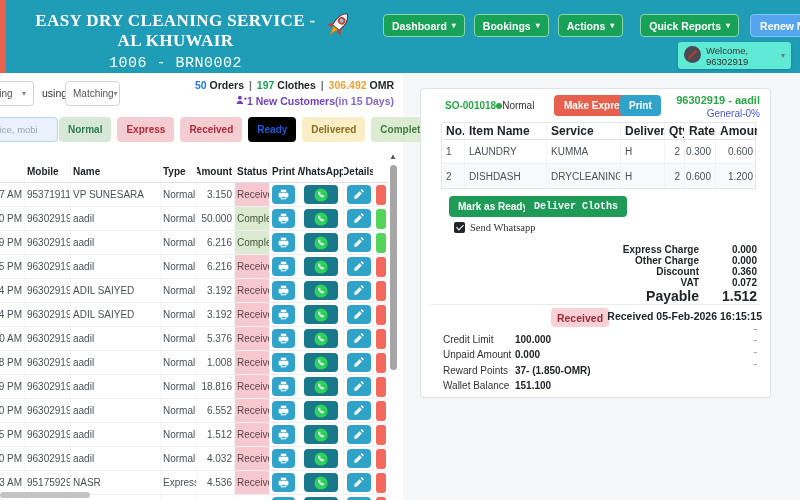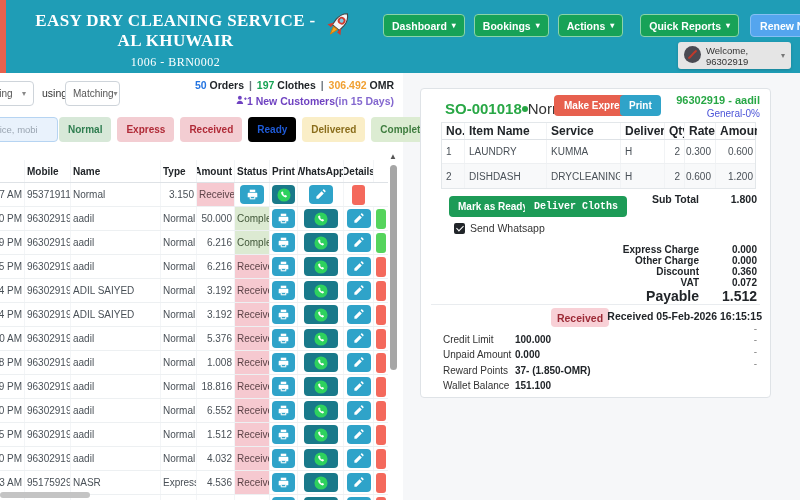--- a/index.html
+++ b/index.html
@@ -5,32 +5,32 @@
   * { box-sizing: border-box; margin: 0; padding: 0; }
   html,body { width:800px; height:500px; overflow:hidden; }
   body { position:relative; font-family:"Liberation Sans", sans-serif; background:#f6f7f9; }
 
   
   .app-header { position:absolute; left:0; top:0; width:800px; height:73px; background:#1f9db6; }
   .header-accent { position:absolute; left:0; top:0; width:6px; height:73px; background:#e8614d; }
   .title-wrap { position:absolute; left:28px; top:11px; width:295px; text-align:center; color:#fff;
                 font-family:"Liberation Serif", serif; }
   .title-wrap h1 { font-size:17px; font-weight:bold; letter-spacing:.4px; }
-  .title-wrap .sub { font-size:12px; margin-top:4px; letter-spacing:.5px; }
+  .title-wrap .sub { font-size:15px; margin-top:4px; letter-spacing:.5px;font-family:Liberation Mono, monospace; }
   .rocket { position:absolute; left:320px; top:7px; }
   .nav-row { position:absolute; left:383px; top:14px; display:flex; gap:9px; }
   .nav-btn { height:23px; background:#17a257; border:1px solid #8ad4aa; border-radius:4px;
              color:#fff; font-size:10.5px; font-weight:bold; padding:0 8px; display:inline-flex;
              align-items:center; gap:5px; cursor:pointer; white-space:nowrap; }
   .nav-btn.q { margin-left:8px; }
   .renew-btn { height:23px; background:#54a5ee; border:1px solid #86bff3; border-radius:4px;
                color:#fff; font-size:10.5px; font-weight:bold; padding:0 9px; display:inline-flex;
                align-items:center; margin-left:2px; cursor:pointer; white-space:nowrap; }
   .caret { font-size:8px; line-height:1; }
-  .welcome-box { position:absolute; left:678px; top:42px; width:113px; height:27px; background:#e5e5e5;
+  .welcome-box { position:absolute; left:678px; top:42px; width:113px; height:27px; background:#5eead4;
                  border-radius:3px; box-shadow:0 1px 3px rgba(0,0,0,.18); display:flex; align-items:center;
                  gap:5px; padding:0 6px; font-size:9.5px; color:#333; cursor:pointer; }
   .welcome-box .caret { color:#777; }
 
   
   .left-panel { position:absolute; left:0; top:73px; width:403px; height:427px; background:#fff; }
   .sel { position:absolute; height:25px; border:1px solid #ced4da; border-radius:4px; background:#fff;
          font-size:10px; color:#555; display:flex; align-items:center; justify-content:space-between;
          padding:0 7px; cursor:pointer; }
   .sel .caret { color:#888; }
@@ -66,21 +66,21 @@
   .ib.wa { width:34px; background:#19798a; }
   .strip { width:13px; height:20px; border-radius:3px; }
   .strip-red { background:#f4695c; } .strip-green { background:#55d45c; }
   .vscroll-thumb { position:absolute; left:390px; top:92px; width:7px; height:205px; background:#a6a6a6; border-radius:4px; cursor:pointer; }
   .vscroll-arrow { position:absolute; left:389px; top:79px; font-size:8px; color:#555; cursor:pointer; }
   .hscroll-thumb { position:absolute; left:0px; top:420px; width:90px; height:6px; background:#c4c4c4; border-radius:3px; cursor:pointer; }
 
   
   .detail-card { position:absolute; left:420px; top:88px; width:351px; height:310px; background:#fff;
                  border:1px solid #dfe3e7; border-radius:4px; }
-  .so-line { position:absolute; left:24px; top:11px; font-size:15px; color:#333; display:flex; align-items:center; gap:0; }
+  .so-line { position:absolute; left:24px; top:11px; font-size:10px; color:#333; display:flex; align-items:center; gap:0; }
   .so-no { color:#28a745; font-weight:bold; }
   .so-dot { width:6px; height:6px; border-radius:50%; background:#28a745; display:inline-block; }
   .btn-express { position:absolute; left:133px; top:6px; height:21px; background:#e7604e; border:none; border-radius:4px;
                  color:#fff; font-size:10px; font-weight:bold; padding:0 10px; cursor:pointer; }
   .btn-print { position:absolute; left:199px; top:6px; height:21px; background:#2fa3c9; border:none; border-radius:4px;
                color:#fff; font-size:10px; font-weight:bold; padding:0 9px; cursor:pointer; }
   .cust-block { position:absolute; right:10px; top:5px; text-align:right; }
   .cust-name { color:#28a745; font-size:11px; font-weight:bold; }
   .cust-group { color:#4d55d8; font-size:10px; margin-top:2px; }
 
@@ -91,21 +91,21 @@
   .irow:last-child { border-bottom:none; }
   .irow:nth-child(odd of .irow) { background:#fff; }
   .irow.alt { background:#f8f9fa; }
   .irow > div, .ihead > div { padding:0 4px; overflow:hidden; white-space:nowrap; height:100%; display:flex; align-items:center; border-left:1px solid #f1f3f5; }
   .irow > div:first-child, .ihead > div:first-child { border-left:none; }
 
   .btn-green { position:absolute; height:21px; background:#1d9b57; border:none; border-radius:4px; color:#fff;
                font-size:10px; font-weight:bold; padding:0 9px; cursor:pointer; }
   #btn-ready { left:28px; top:107px; }
   #btn-deliver { left:104px; top:107px;font-family:Liberation Mono, monospace; }
-  .wa-check { position:absolute; left:33px; top:133px; display:flex; align-items:center; gap:5px; cursor:pointer; }
+  .wa-check { position:absolute; left:33px; top:133px; display:flex; align-items:center; gap:5px; cursor:pointer;font-family:Liberation Serif, serif; }
   .cb { width:11px; height:11px; background:#212529; border-radius:2px; position:relative; }
   .cb::after { content:""; position:absolute; left:3.5px; top:1.2px; width:3px; height:6px;
                border:solid #fff; border-width:0 1.5px 1.5px 0; transform:rotate(45deg); }
   .wa-check span { font-size:10.5px; color:#333; }
 
   .tot-row { position:absolute; right:13px; display:flex; }
   .tot-row .tl { width:150px; text-align:right; font-size:10px; font-weight:600; color:#212529; }
   .tot-row .tv { width:58px; text-align:right; font-size:10px; font-weight:600; color:#212529; }
   .tot-sub .tl, .tot-sub .tv { font-size:10.5px; font-weight:bold; }
   .tot-pay .tl, .tot-pay .tv { font-size:14px; font-weight:600; }
@@ -225,20 +225,21 @@
         <div>Status</div>
         <div class="cell-c">Print</div>
         <div class="cell-c">WhatsApp</div>
         <div class="cell-c">Details</div>
         <div></div>
       </div>
     <div id="orders-body">
         <div class="orow">
           <div class="cell-r">7 AM</div>
           <div>95371911</div>
+          <div>VP SUNESARA</div>
           <div>Normal</div>
           <div class="cell-r">3.150</div>
           <div class="st-received">Received</div>
           <div class="cell-c">
             <button class="ib">
               <svg width="11" height="11" viewBox="0 0 16 16" fill="#fff">
                 <path d="M4 1h8v3.5H4z"></path>
                 <path d="M2 5.5h12c.6 0 1 .4 1 1V12h-3v3H4v-3H1V6.5c0-.6.4-1 1-1z"></path>
                 <path d="M5 11h6v3H5z" fill="#2fa3c9" stroke="#fff" stroke-width="1"></path>
               </svg>
@@ -762,24 +763,20 @@
       </div>
   </div>
 
   <button class="btn-green" id="btn-ready">Mark as Ready</button>
   <button class="btn-green" id="btn-deliver">Deliver Cloths</button>
   <div class="wa-check">
     <span class="cb"></span>
     <span>Send Whatsapp</span>
   </div>
 
-  <div class="tot-row tot-sub" style="top:104px;">
-    <span class="tl">Sub Total</span>
-    <span class="tv">1.800</span>
-  </div>
   <div class="tot-row" style="top:155px;">
     <span class="tl">Express Charge</span>
     <span class="tv">0.000</span>
   </div>
   <div class="tot-row" style="top:166px;">
     <span class="tl">Other Charge</span>
     <span class="tv">0.000</span>
   </div>
   <div class="tot-row" style="top:177px;">
     <span class="tl">Discount</span>

